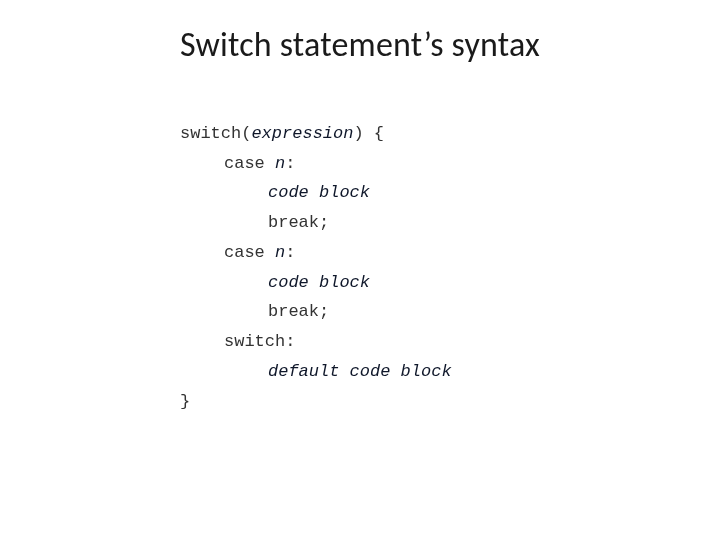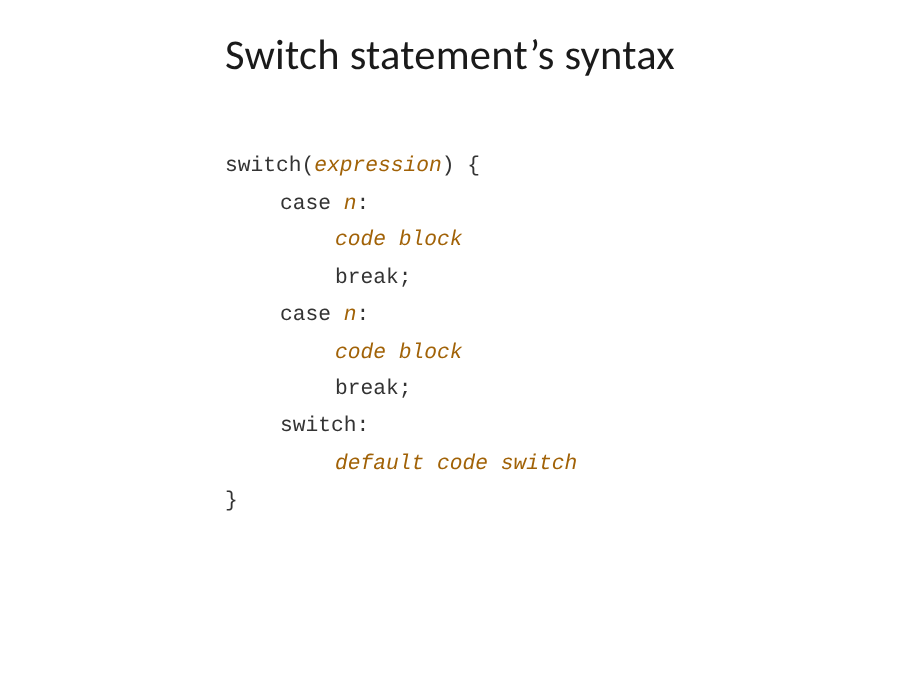--- a/index.html
+++ b/index.html
@@ -28,37 +28,37 @@
   }
   .code {
     font-family: Consolas, "Courier New", monospace;
     font-size: 17px;
     line-height: 1.75;
     color: #333333;
     white-space: pre;
     margin-left: 180px;
   }
   .code .kw   { font-style: normal; text-align: center; }
-  .code .expr { font-style: italic; color: #a16207; }
+  .code .expr { font-style: italic; color: #0f172a; }
   .indent1 { padding-left: 44px; display: inline-block; }
   .indent2 { padding-left: 88px; display: inline-block; }
 </style>
 </head>
 <body>
 
 <div class="slide">
 
   <h1 class="title">Switch statement’s syntax</h1>
 
   <div class="code">
 <span><span class="kw">switch(</span><span class="expr">expression</span><span class="kw">) {</span></span>
 <span class="indent1"><span class="kw">case </span><span class="expr">n</span><span class="kw">:</span></span>
 <span class="indent2"><span class="expr">code block</span></span>
 <span class="indent2"><span class="kw">break;</span></span>
 <span class="indent1"><span class="kw">case </span><span class="expr">n</span><span class="kw">:</span></span>
 <span class="indent2"><span class="expr">code block</span></span>
 <span class="indent2"><span class="kw">break;</span></span>
 <span class="indent1"><span class="kw">switch:</span></span>
-<span class="indent2"><span class="expr">default code switch</span></span>
+<span class="indent2"><span class="expr">default code block</span></span>
 <span><span class="kw">}</span></span>
 </div>
 
 </div>
 
 </body></html>

